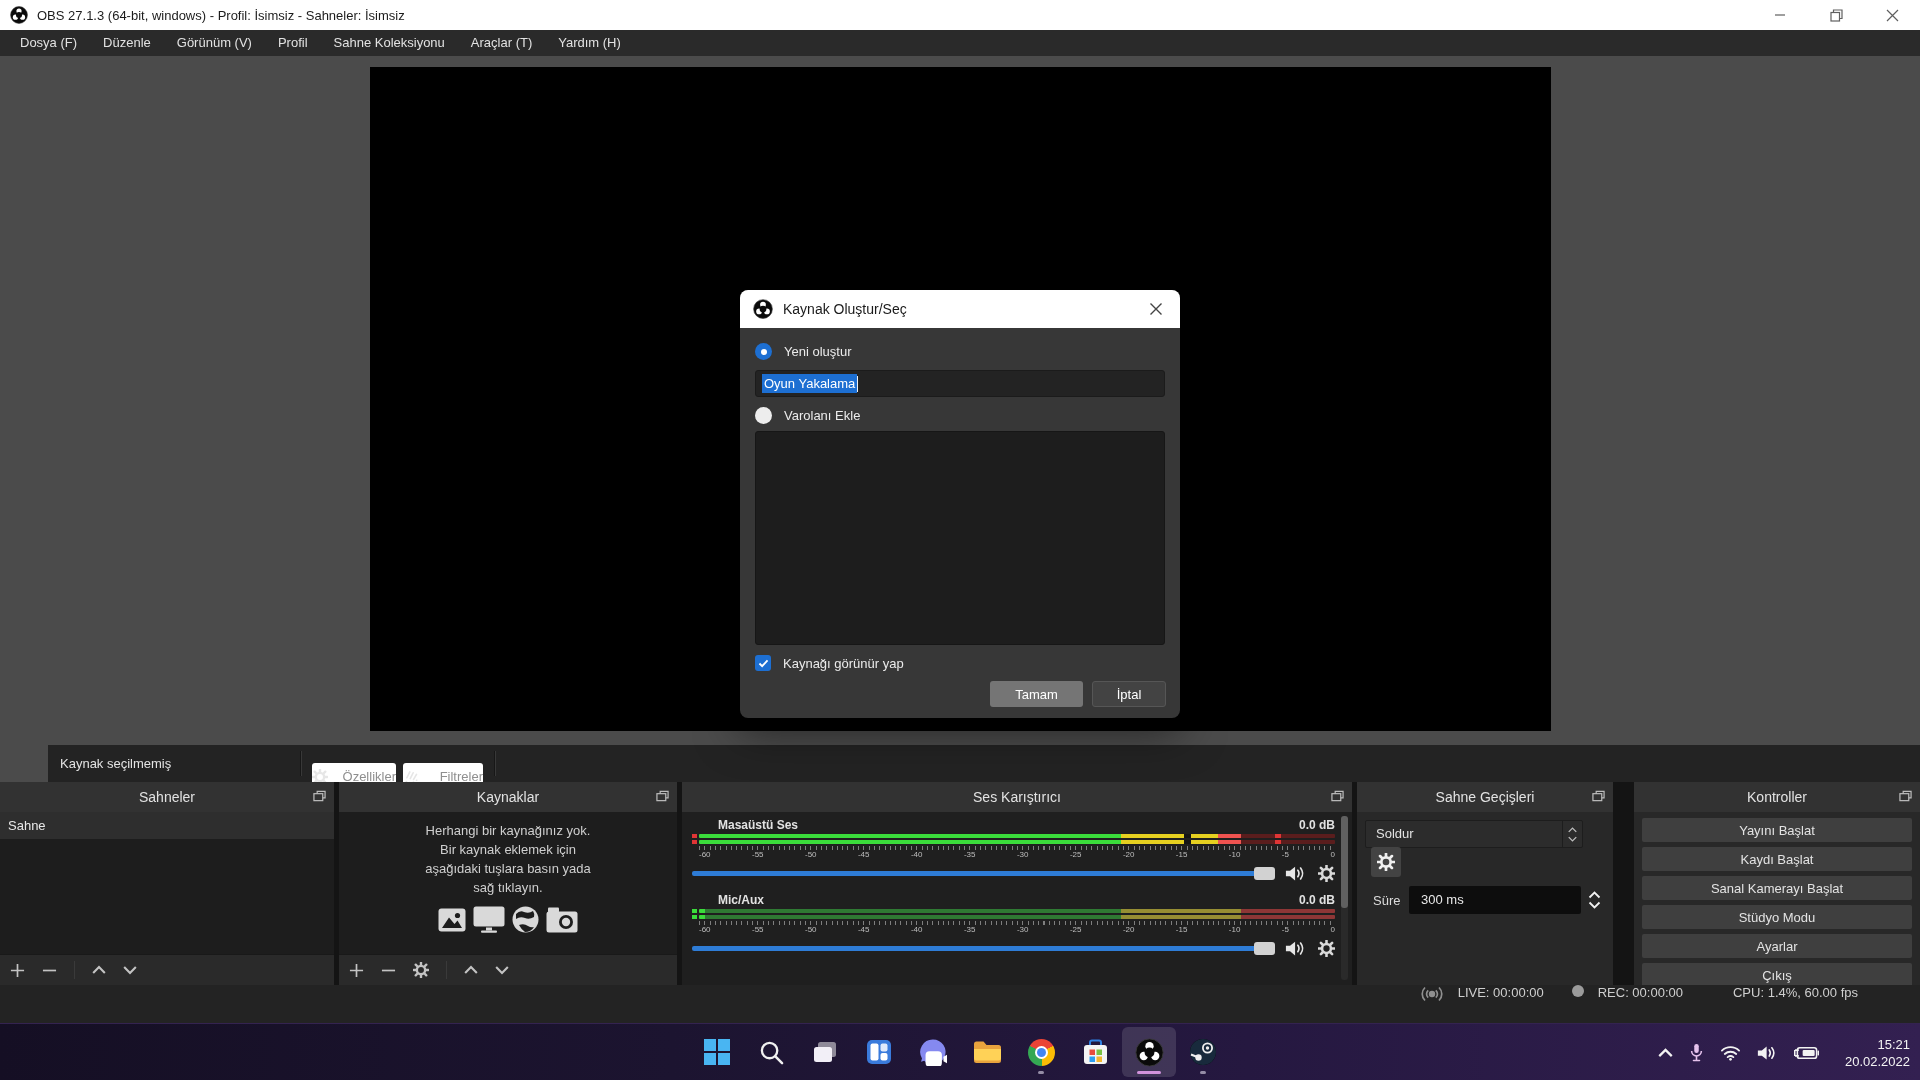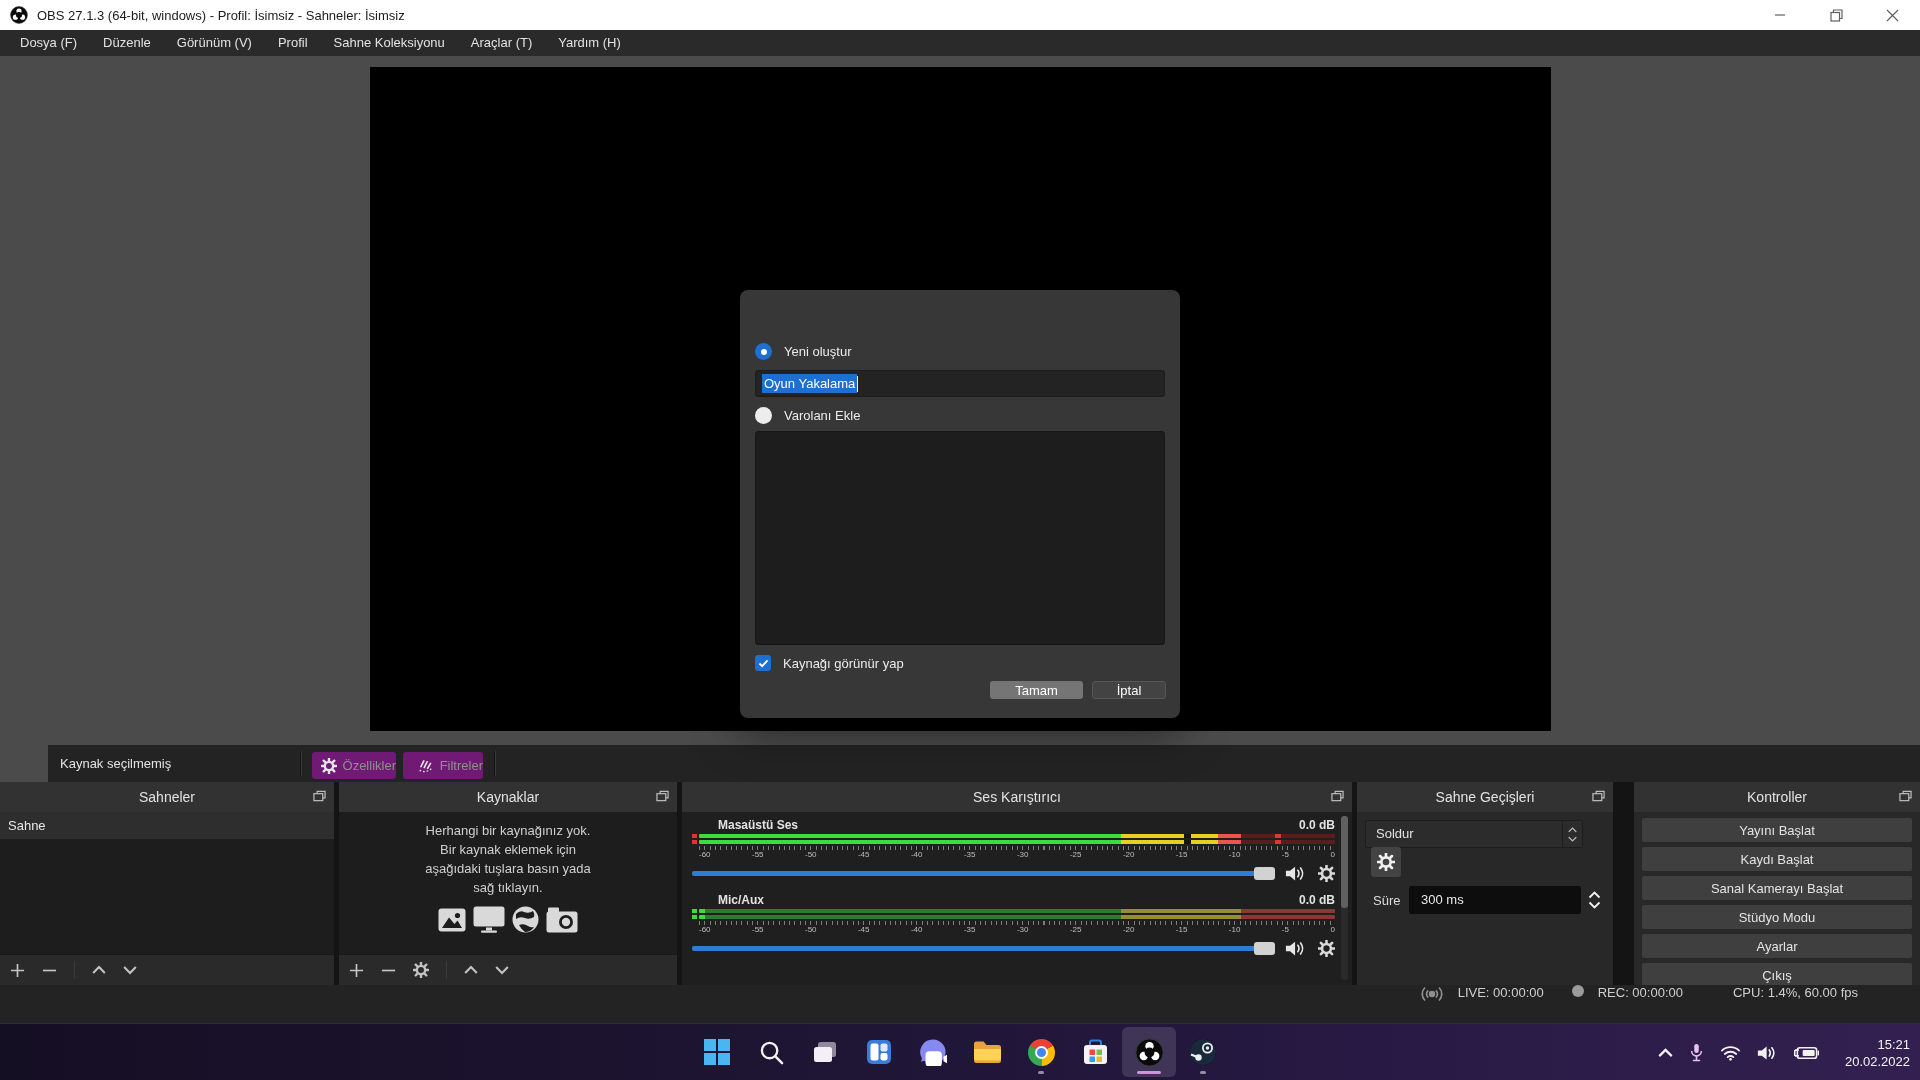--- a/index.html
+++ b/index.html
@@ -25,22 +25,22 @@
   .menu-item { padding:0 13px; font-size:13px; color:#e2e2e2; line-height:26px; }
 
   
   .workspace { position:absolute; top:56px; left:0; right:0; height:689px; background:#4b4b4b; }
   .canvas { position:absolute; left:370px; top:11px; width:1181px; height:664px; background:#000; }
 
   
   .selection-bar { position:absolute; top:745px; left:0; right:0; height:37px; background:#232323;margin-left:48px; }
   .selection-bar .status { position:absolute; left:12px; top:0; line-height:37px; font-size:13px; color:#e3e3e3; }
   .vsep { position:absolute; top:6px; width:2px; height:25px; background:#171717; border-right:1px solid #383838; }
-  .sb-btn { position:absolute; top:7px; height:27px; background:#701a75; border-radius:3px;
-    display:flex; align-items:center; justify-content:flex-end; gap:6px; color:#e6e6e6; }
+  .sb-btn { position:absolute; top:18px; height:27px; background:#ffffff; border-radius:3px;
+    display:flex; align-items:center; justify-content:space-between; gap:6px; color:#e6e6e6; }
   .sb-btn .lbl { font-size:13px; color:#8f8f8f; }
 
   
   .docks { position:absolute; top:782px; left:0; right:0; height:203px; background:#141414; }
   .dock { position:absolute; top:0; height:203px; display:flex; flex-direction:column; background:#282828; }
   .dock-header { height:30px; background:#323232; flex:0 0 30px; position:relative;
     display:flex; align-items:center; justify-content:center; font-size:14px; color:#e2e2e2; }
   .dock-float { position:absolute; right:8px; top:8px; color:#bdbdbd; }
   .dock-body { flex:1; position:relative; }
   .dock-toolbar { flex:0 0 31px; background:#2a2a2a; border-top:1px solid #191919;
@@ -136,21 +136,21 @@
   .radio.on::after { content:""; position:absolute; left:5.5px; top:5.5px; width:6px; height:6px; border-radius:50%; background:#fff; }
   .radio.off { background:#ededed; }
   .dlg-label { font-size:13px; color:#ebebeb; }
   .dlg-input { position:absolute; left:15px; top:80px; width:410px; height:27px; background:#232323;
       border:1px solid #1b1b1b; border-radius:3px; display:flex; align-items:center; padding-left:6px; }
   .sel-text { font-size:13px; color:#ffffff; background:#1d6fd2; padding:2px 2px; }
   .caret { width:1px; height:16px; background:#f0f0f0; }
   .dlg-list { position:absolute; left:15px; top:141px; width:410px; height:214px; background:#1d1d1d;
       border:1px solid #161616; border-radius:3px; }
   .checkbox { width:16px; height:16px; border-radius:3px; background:#1d6fd2; display:flex; align-items:center; justify-content:center; }
-  .dlg-btn { position:absolute; top:391px; height:18px; border-radius:3px; font-size:13px; color:#ffffff;
+  .dlg-btn { position:absolute; top:391px; height:26px; border-radius:3px; font-size:13px; color:#ffffff;
       display:flex; align-items:center; justify-content:center; }
   .btn-ok { left:250px; width:93px; background:#757575; }
   .btn-cancel { left:352px; width:74px; background:#434343; border:1px solid #565656; }
 
   .hidden-defs { position:absolute; width:0; height:0; overflow:hidden; }
 </style>
 </head>
 <body>
 
 <svg class="hidden-defs" xmlns="http://www.w3.org/2000/svg">
@@ -655,20 +655,31 @@
           <use href="#sym-battery"></use>
         </svg>
       <div class="tray-clock">
         <div>15:21</div>
         <div>20.02.2022</div>
       </div>
     </div>
   </div>
 
   <div class="dialog">
+    <div class="dlg-titlebar">
+      <svg class="logo" width="20" height="20">
+          <use href="#sym-obs"></use>
+        </svg>
+      <span class="dlg-title">Kaynak Oluştur/Seç</span>
+      <div class="dlg-close">
+        <svg width="14" height="14" viewBox="0 0 14 14">
+            <path d="M1.5,1.5 L12.5,12.5 M12.5,1.5 L1.5,12.5" stroke="currentColor" stroke-width="1.4"></path>
+          </svg>
+      </div>
+    </div>
 
     <div class="dlg-row" style="top:53px">
       <div class="radio on"></div>
       <span class="dlg-label">Yeni oluştur</span>
     </div>
 
     <div class="dlg-input">
       <span class="sel-text">Oyun Yakalama</span>
       <div class="caret"></div>
     </div>

